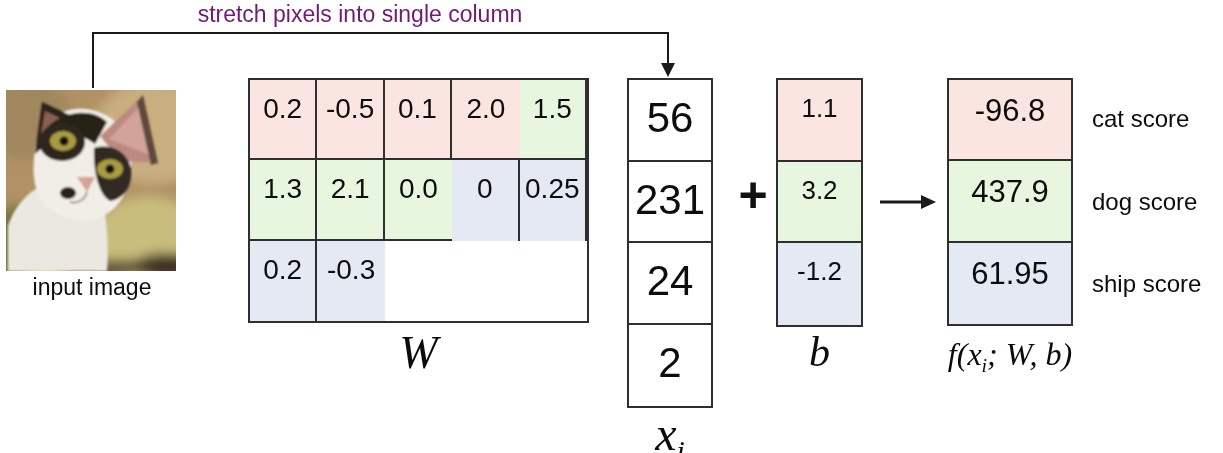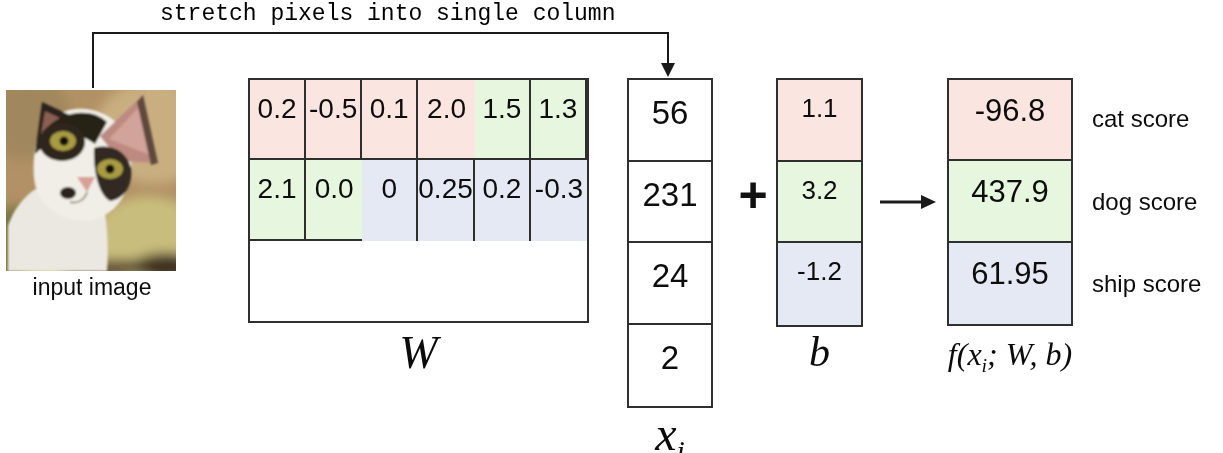--- a/index.html
+++ b/index.html
@@ -16,23 +16,22 @@
     color: #0d0d0d;
     overflow: hidden;
   }
   .abs { position: absolute; }
 
   
   .top-label {
     left: 160px; top: 1px; width: 400px;
     text-align: center;
     font-size: 23px;
-    color: #000000;
+    color: #701a75;
     white-space: nowrap;
-    font-family: Liberation Mono, monospace;
   }
 
   
   .arrow-overlay {
     left: 0; top: 0; width: 1223px; height: 453px;
     pointer-events: none;
   }
 
   
   .cat-box {
@@ -58,31 +57,31 @@
     border-bottom: 2px solid #2f2f2f;
     box-sizing: border-box;
     text-align: center;
     background: #ffffff;
   }
   .cell.last-col { border-right: none; }
   .cell.last-row { border-bottom: none; }
 
   .w-matrix {
     left: 248px; top: 78px; width: 341px; height: 245px;
-    grid-template-columns: repeat(6, 1fr);
+    grid-template-columns: repeat(5, 1fr);
     grid-template-rows: repeat(3, 1fr);
   }
   .w-matrix .cell { font-size: 28px; padding-top: 13px; }
 
   .xi-col {
     left: 627px; top: 78px; width: 86px; height: 330px;
     grid-template-columns: 1fr;
     grid-template-rows: repeat(4, 1fr);
   }
-  .xi-col .cell { font-size: 33px; padding-top: 14px; }
+  .xi-col .cell { font-size: 42px; padding-top: 14px; }
 
   .b-col {
     left: 776px; top: 78px; width: 87px; height: 249px;
     grid-template-columns: 1fr;
     grid-template-rows: repeat(3, 1fr);
   }
   .b-col .cell { font-size: 26px; padding-top: 13px; }
 
   .result-col {
     left: 947px; top: 78px; width: 126px; height: 248px;

